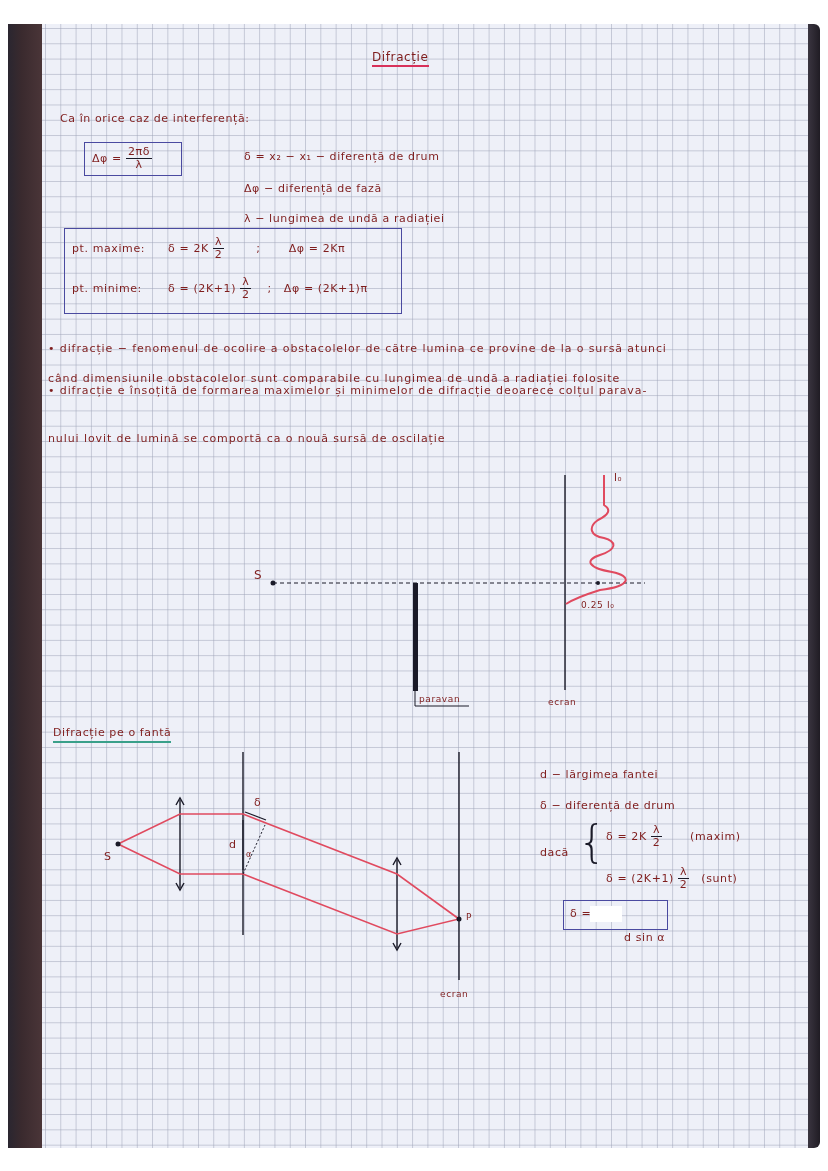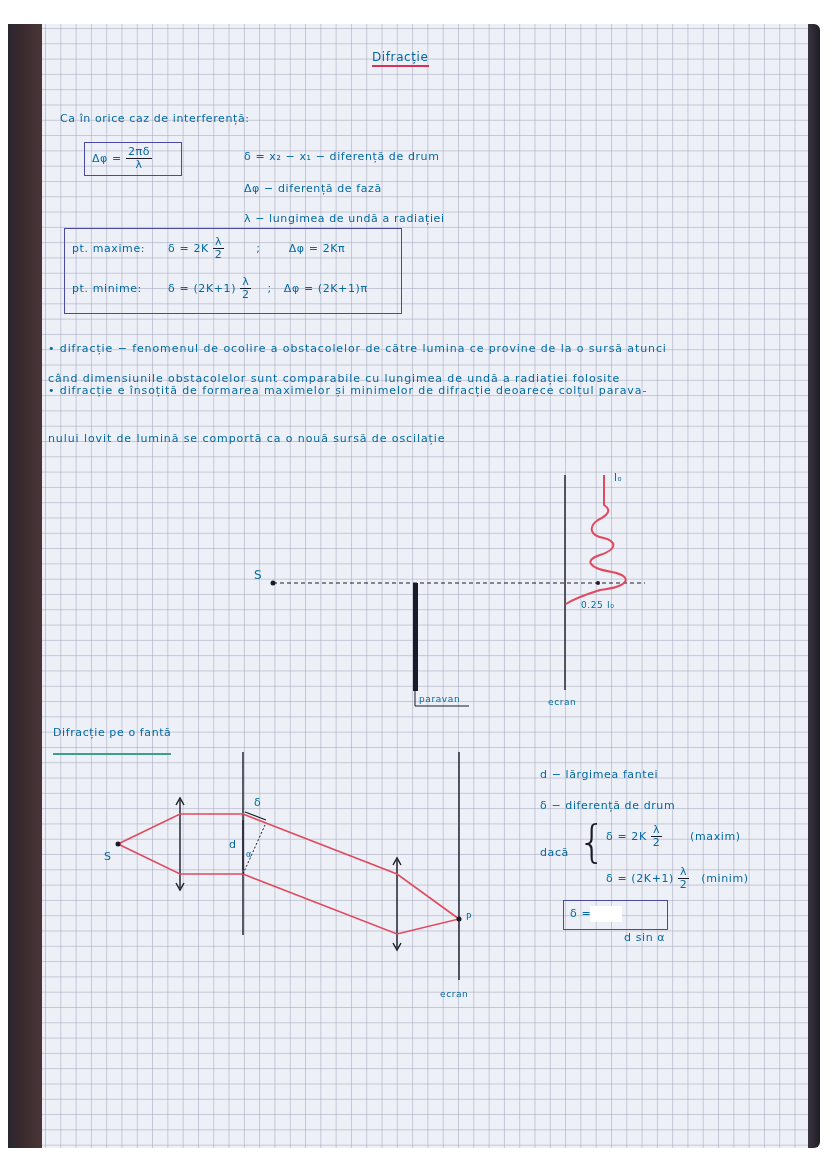--- a/index.html
+++ b/index.html
@@ -8,25 +8,25 @@
   .binding { position:absolute; left:8px; top:24px; width:34px; height:1124px;
              background:linear-gradient(90deg,#2a2630 0%,#3a2a2e 40%,#4a3538 100%); }
   .right-edge { position:absolute; left:808px; top:24px; width:12px; height:1124px;
                 background:linear-gradient(90deg,#3a3540,#201c24); border-radius:0 6px 6px 0; }
   .paper { position:absolute; left:42px; top:24px; width:768px; height:1124px;
            background-color:#eef0f8;
            background-image:
              linear-gradient(to right, rgba(160,165,185,0.55) 1px, transparent 1px),
              linear-gradient(to bottom, rgba(160,165,185,0.55) 1px, transparent 1px);
            background-size:15.3px 15.3px; background-position:3px 4px; }
-  .hw { position:absolute; font-family:"DejaVu Sans", sans-serif; font-size:11px; color:#0369a1;
+  .hw { position:absolute; font-family:"DejaVu Sans", sans-serif; font-size:11px; color:#7f1d1d;
         white-space:nowrap; letter-spacing:0.6px; }
   .title { font-size:12px; }
   .u-red { border-bottom:2px solid #d8315a; padding-bottom:1px; }
-  .u-teal { border-bottom:2px solid #3aa08a; padding-bottom:14px; }
+  .u-teal { border-bottom:2px solid #3aa08a; padding-bottom:2px; }
   .box { position:absolute; border:1.6px solid #4a4aa0; }
   .frac { display:inline-flex; flex-direction:column; align-items:center; vertical-align:middle; line-height:12px; }
   .frac .num { border-bottom:1.2px solid #1a1a28; padding:0 2px; }
   svg { position:absolute; left:0; top:0; }
 </style>
 </head>
 <body>
 
 <div class="binding"></div>
 <div class="paper"></div>
@@ -124,19 +124,19 @@
       <span>2</span>
     </span>
   <span style="margin-left:24px;margin-top:25px;">(maxim)</span>
 </div>
 <div class="hw" style="left:606px;top:866px;">
   <span>δ = (2K+1)</span>
   <span class="frac">
       <span class="num">λ</span>
       <span>2</span>
     </span>
-  <span style="margin-left:8px;">(minim)</span>
+  <span style="margin-left:8px;">(sunt)</span>
 </div>
 
 <div class="box" style="left:563px;top:900px;width:103px;height:28px;"></div>
 <div style="position:absolute;left:590px;top:906px;width:32px;height:16px;background:#ffffff;"></div>
 <div class="hw" style="left:570px;top:907px;">δ =</div>
 <div class="hw" style="left:624px;top:907px;margin-top:24px;">d sin α</div>
 
 </body></html>

